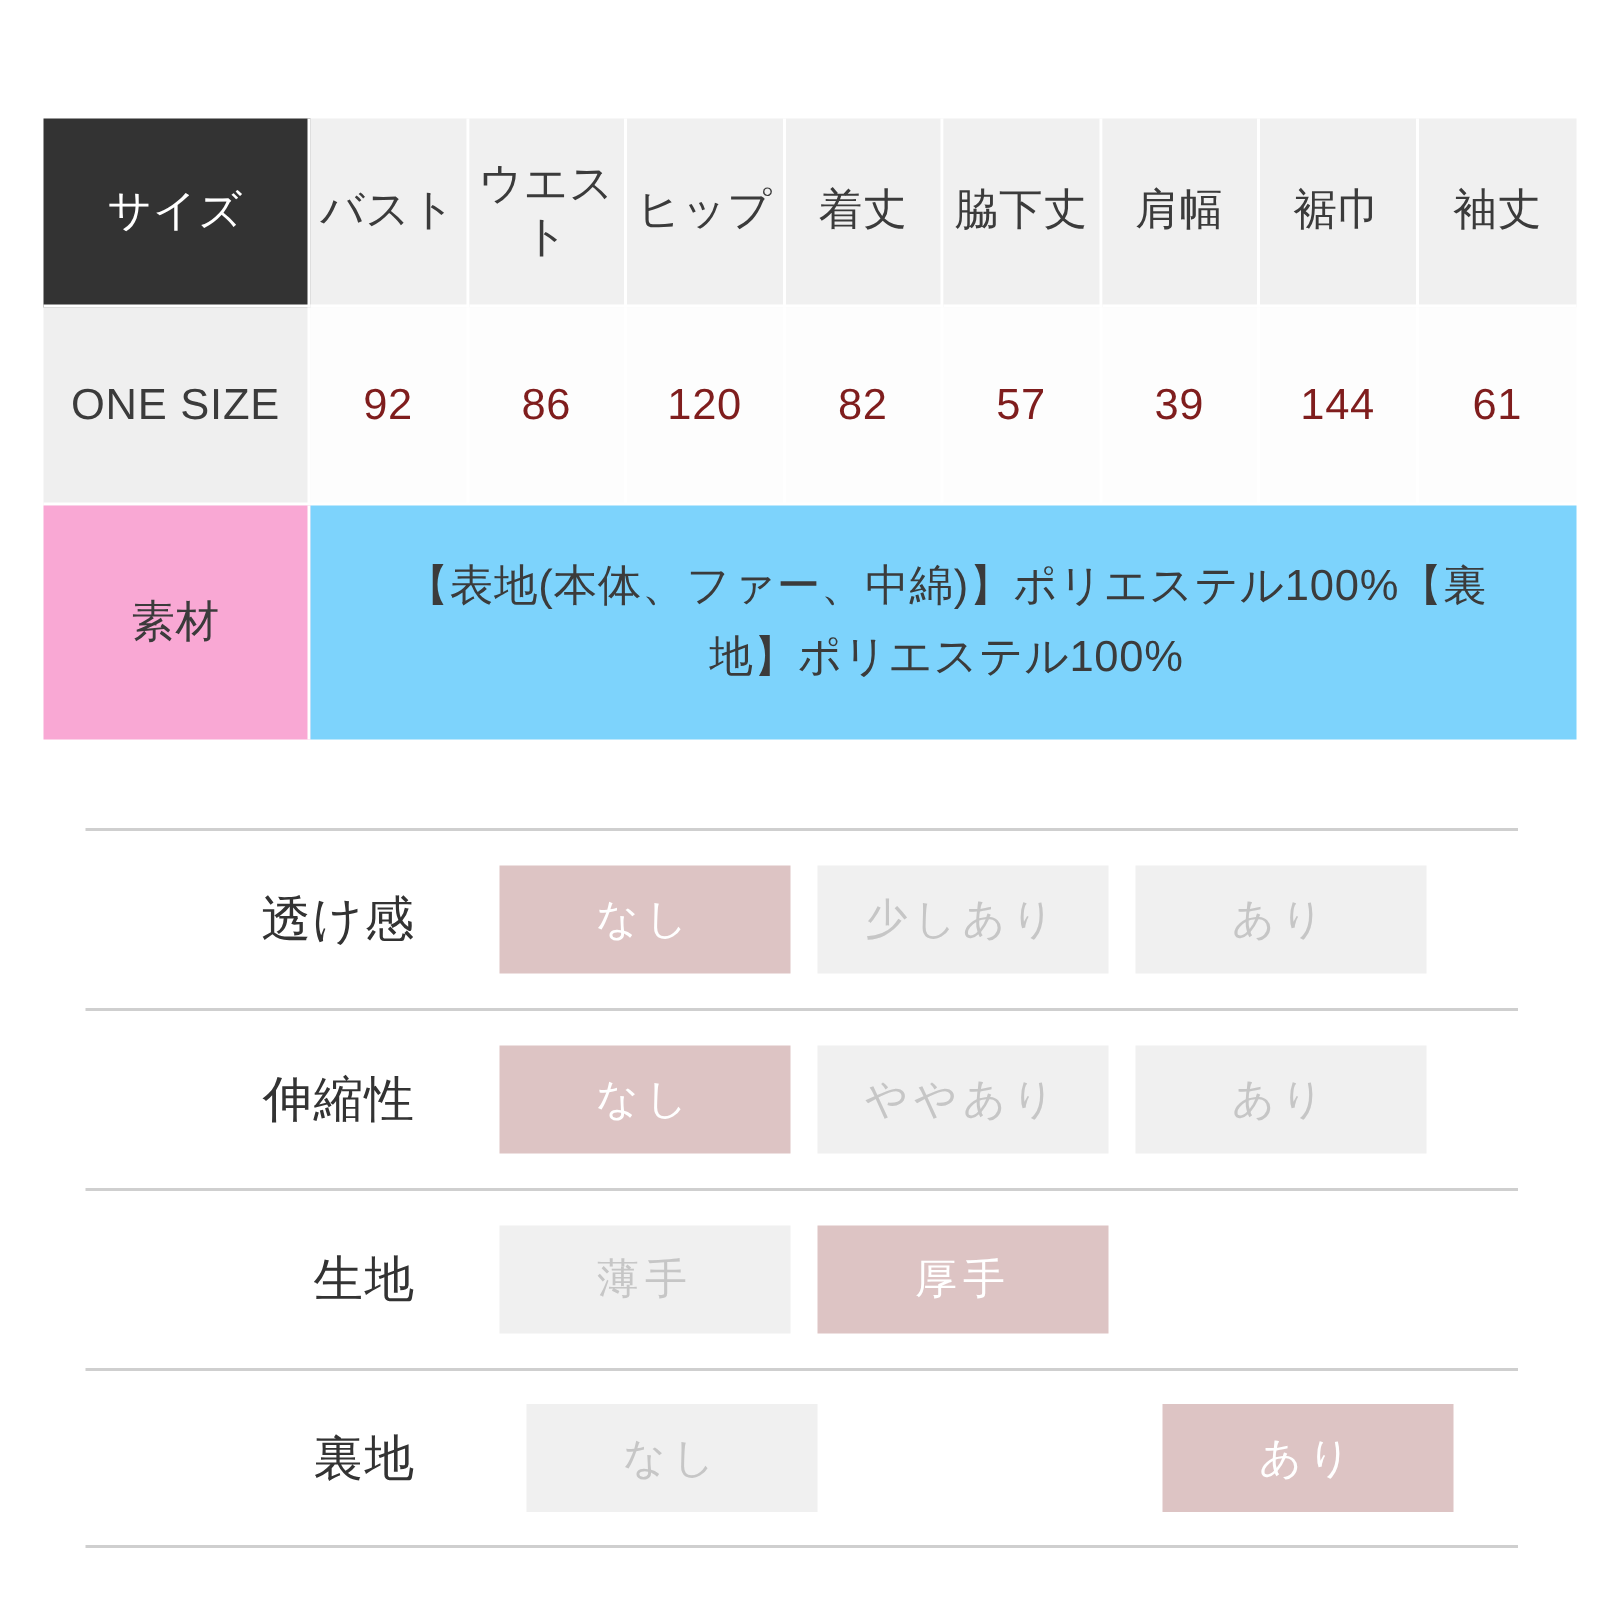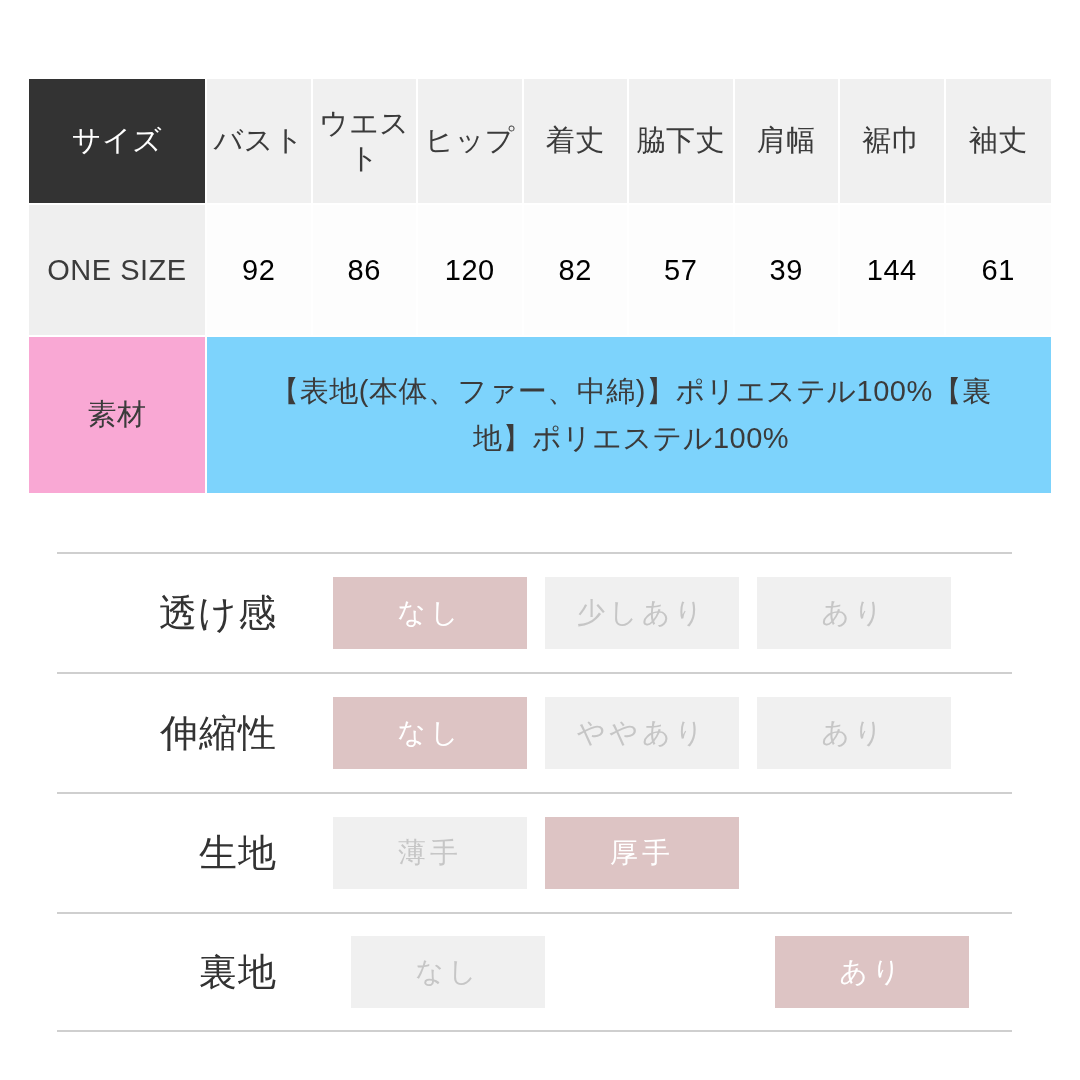--- a/index.html
+++ b/index.html
@@ -54,21 +54,21 @@
     height: 124px;
     line-height: 1.22;
   }
   .cell-rowlabel {
     background: #efefef;
     color: #3b3b3b;
     height: 130px;
   }
   .cell-val {
     background: #fdfdfd;
-    color: #000000;
+    color: #7f1d1d;
     height: 130px;
   }
   .cell-material-label {
     background: #f9a8d4;
     color: #3b3b3b;
     height: 156px;
   }
   .cell-material-val {
     background: #7dd3fc;
     color: #3b3b3b;
@@ -95,21 +95,21 @@
   }
   .attr-row.last-rule {
     border-bottom: 2px solid #cfcfcf;
     gap: 18px;
   }
   .attr-label {
     width: 276px;
     text-align: right;
     padding-right: 56px;
     box-sizing: border-box;
-    font-size: 38px;
+    font-size: 33px;
     color: #333333;
     letter-spacing: 1px;
   }
   .attr-options {
     display: flex;
     gap: 18px;
     flex: 1;
     align-items: center;
   }
   .pill {

